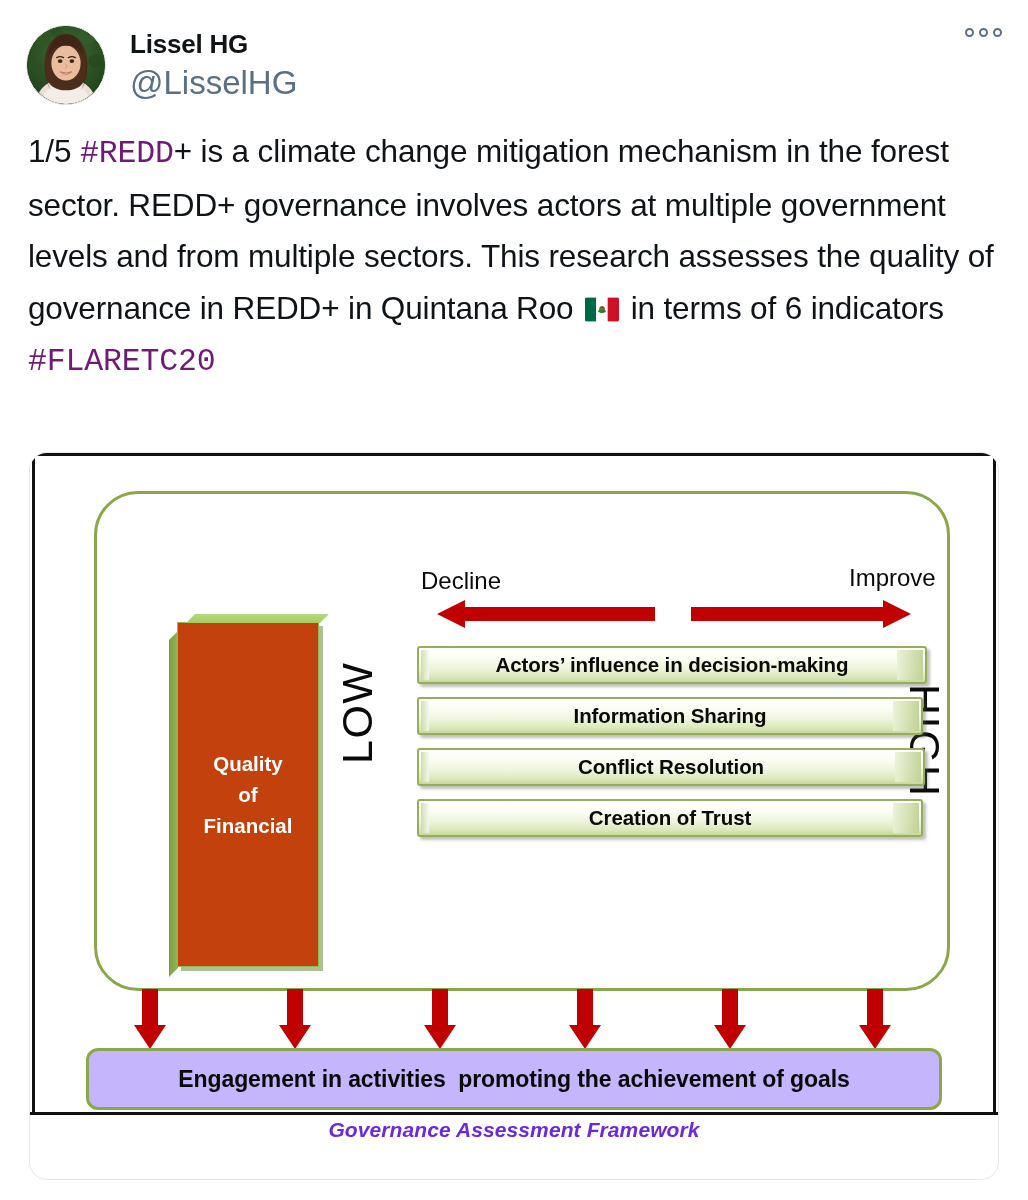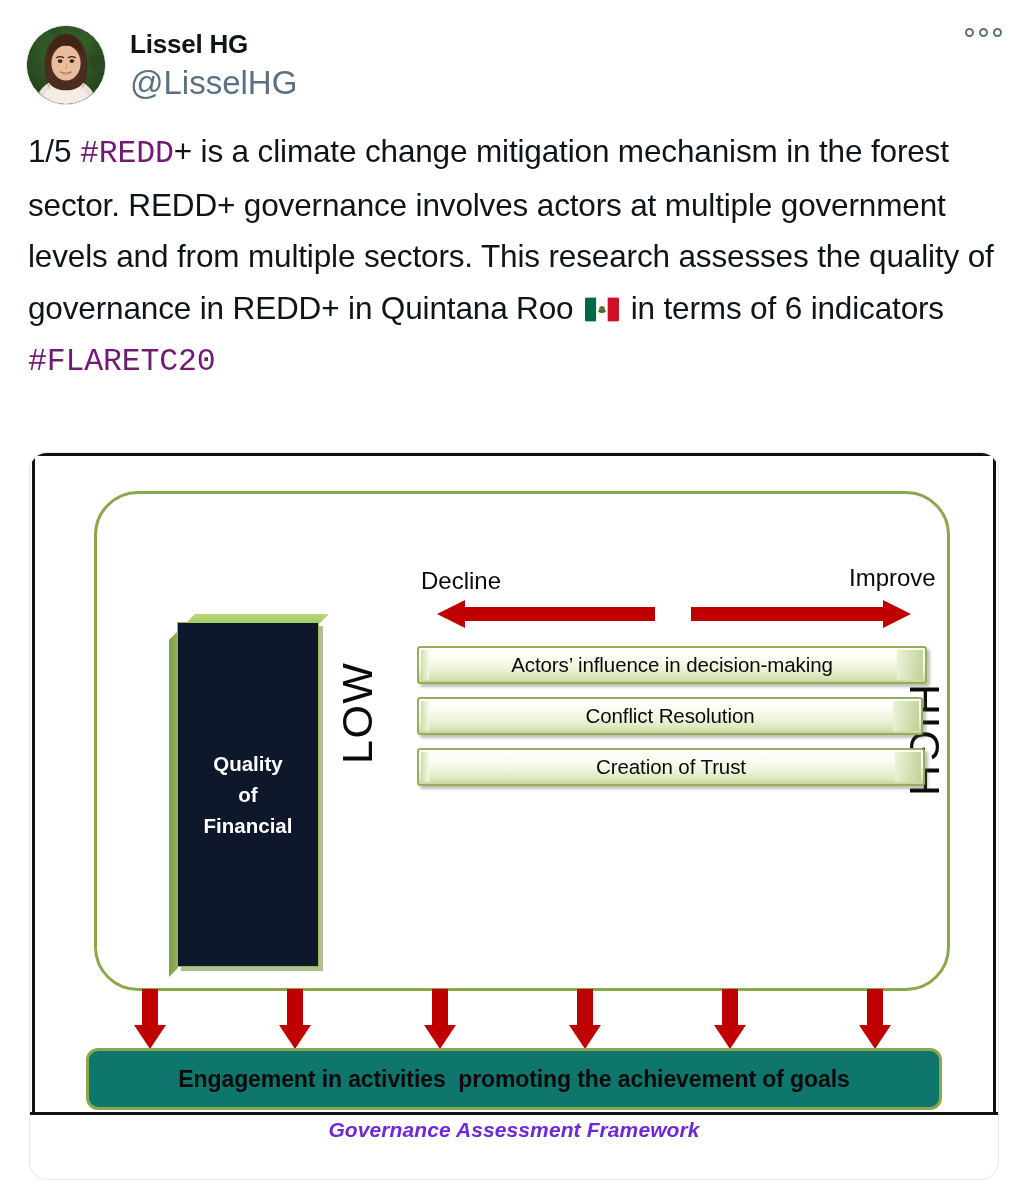--- a/index.html
+++ b/index.html
@@ -164,21 +164,21 @@
     background: #ffffff;
   }
 
   
   .qog-box {
     position: absolute;
     left: 80px;
     top: 128px;
     width: 142px;
     height: 345px;
-    background: #0f172a;
+    background: #c2410c;
     border: 1px solid #93b855;
     color: #ffffff;
     font-size: 20.5px;
     font-weight: 700;
     line-height: 31px;
     display: flex;
     align-items: center;
     justify-content: center;
     text-align: center;
     box-shadow: 4px 4px 0 rgba(110,140,60,0.55);
@@ -282,21 +282,21 @@
     position: absolute;
     right: 2px; top: 2px; bottom: 2px;
     width: 26px;
     background: linear-gradient(to right, #eaf1d5, #bdd092);
     opacity: .9;
   }
   .bar-label {
     position: relative;
     z-index: 3;
     font-size: 20.5px;
-    font-weight: 400;
+    font-weight: 700;
     color: #0a0a0a;
     letter-spacing: -0.1px;
     white-space: pre;
     text-align: center;
     padding: 0 6px;
   }
   .bar:nth-child(1) { width: 510px; }
   .bar:nth-child(2) { width: 506px; }
   .bar:nth-child(3) { width: 508px; }
   .bar:nth-child(4) { width: 506px; }
@@ -315,21 +315,21 @@
 
   
   .outcome-box {
     position: absolute;
     left: 56px;
     top: 592px;
     width: 856px;
     height: 62px;
     border: 3px solid #8aa84b;
     border-radius: 12px;
-    background: #0f766e;
+    background: #c4b5fd;
     display: flex;
     align-items: center;
     justify-content: center;
   }
   .outcome-label {
     font-size: 23px;
     font-weight: 700;
     color: #0a0a0a;
     letter-spacing: -0.1px;
     white-space: pre;
@@ -440,20 +440,23 @@
         </div>
 
         <div class="vlabel vlabel-low">LOW</div>
         <div class="vlabel vlabel-high">HIGH</div>
 
         <div class="bars">
           <div class="bar">
             <span class="bar-label">Actors’ influence in decision-making</span>
           </div>
           <div class="bar">
+            <span class="bar-label">Information Sharing</span>
+          </div>
+          <div class="bar">
             <span class="bar-label">Conflict Resolution</span>
           </div>
           <div class="bar">
             <span class="bar-label">Creation of Trust</span>
           </div>
         </div>
 
       </div>
 
       <div class="down-arrows">

